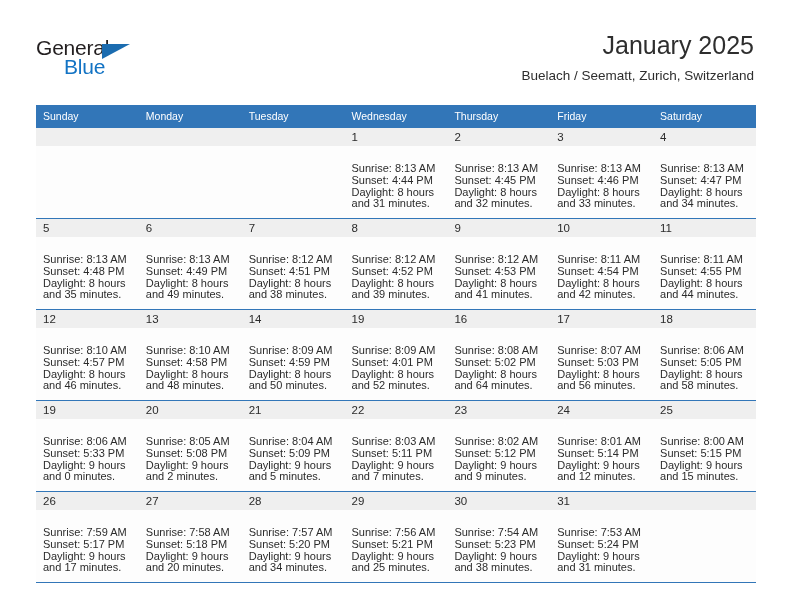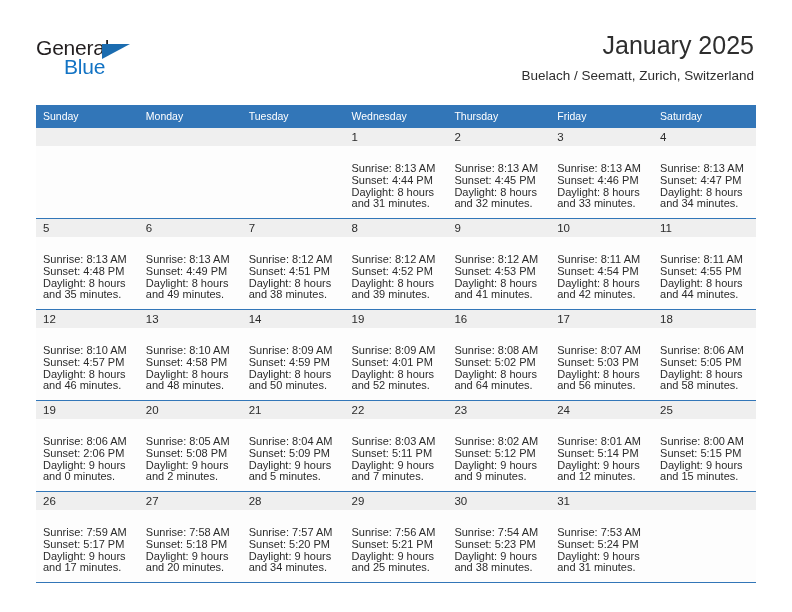--- a/index.html
+++ b/index.html
@@ -410,21 +410,21 @@
               </div>
             </div>
           </td>
         </tr>
         <tr>
           <td>
             <div class="daycell">
               <div class="daynum-band">19</div>
               <div class="info">
                 <div>Sunrise: 8:06 AM</div>
-                <div>Sunset: 2:06 PM</div>
+                <div>Sunset: 5:33 PM</div>
                 <div>Daylight: 9 hours</div>
                 <div>and 0 minutes.</div>
               </div>
             </div>
           </td>
           <td>
             <div class="daycell">
               <div class="daynum-band">20</div>
               <div class="info">
                 <div>Sunrise: 8:05 AM</div>

